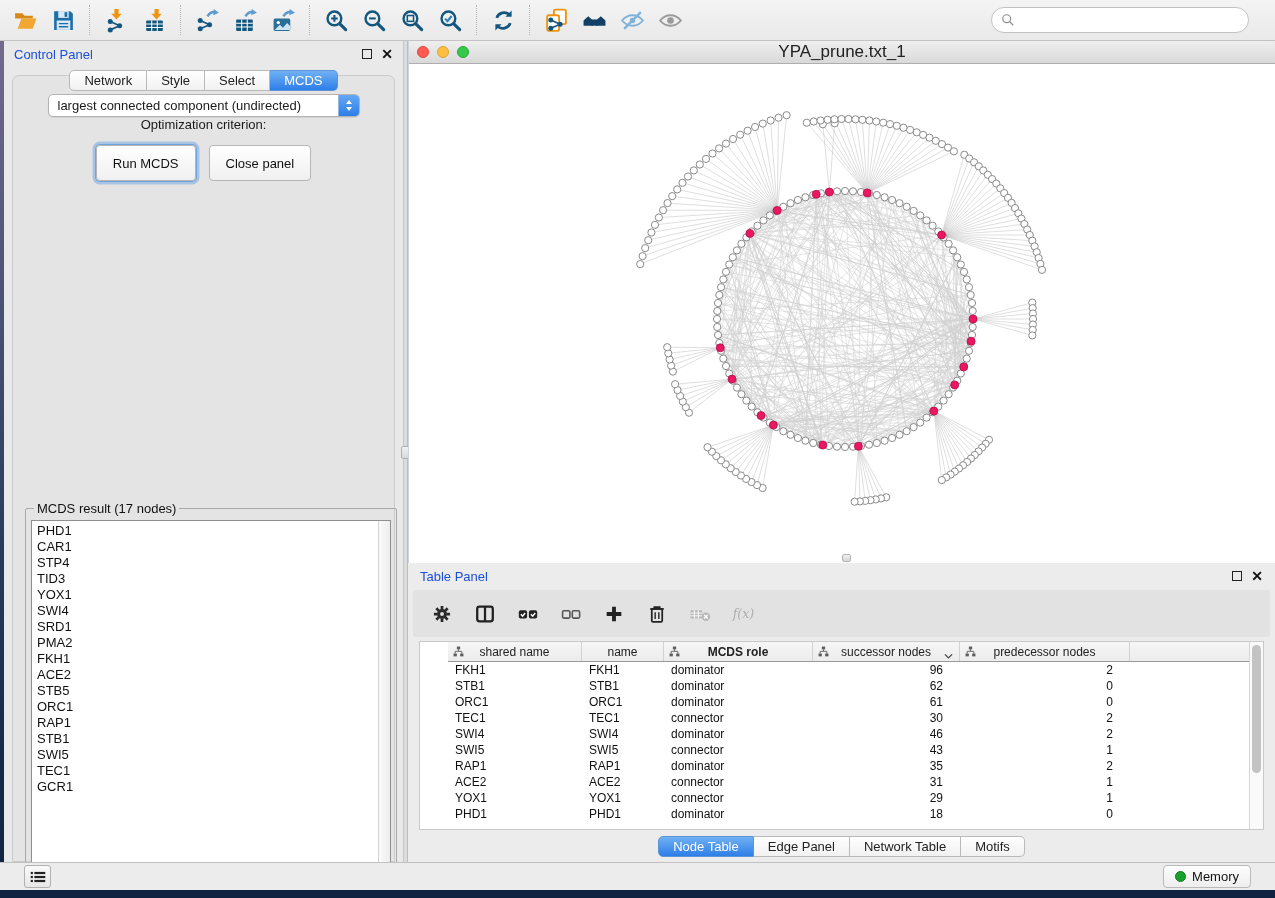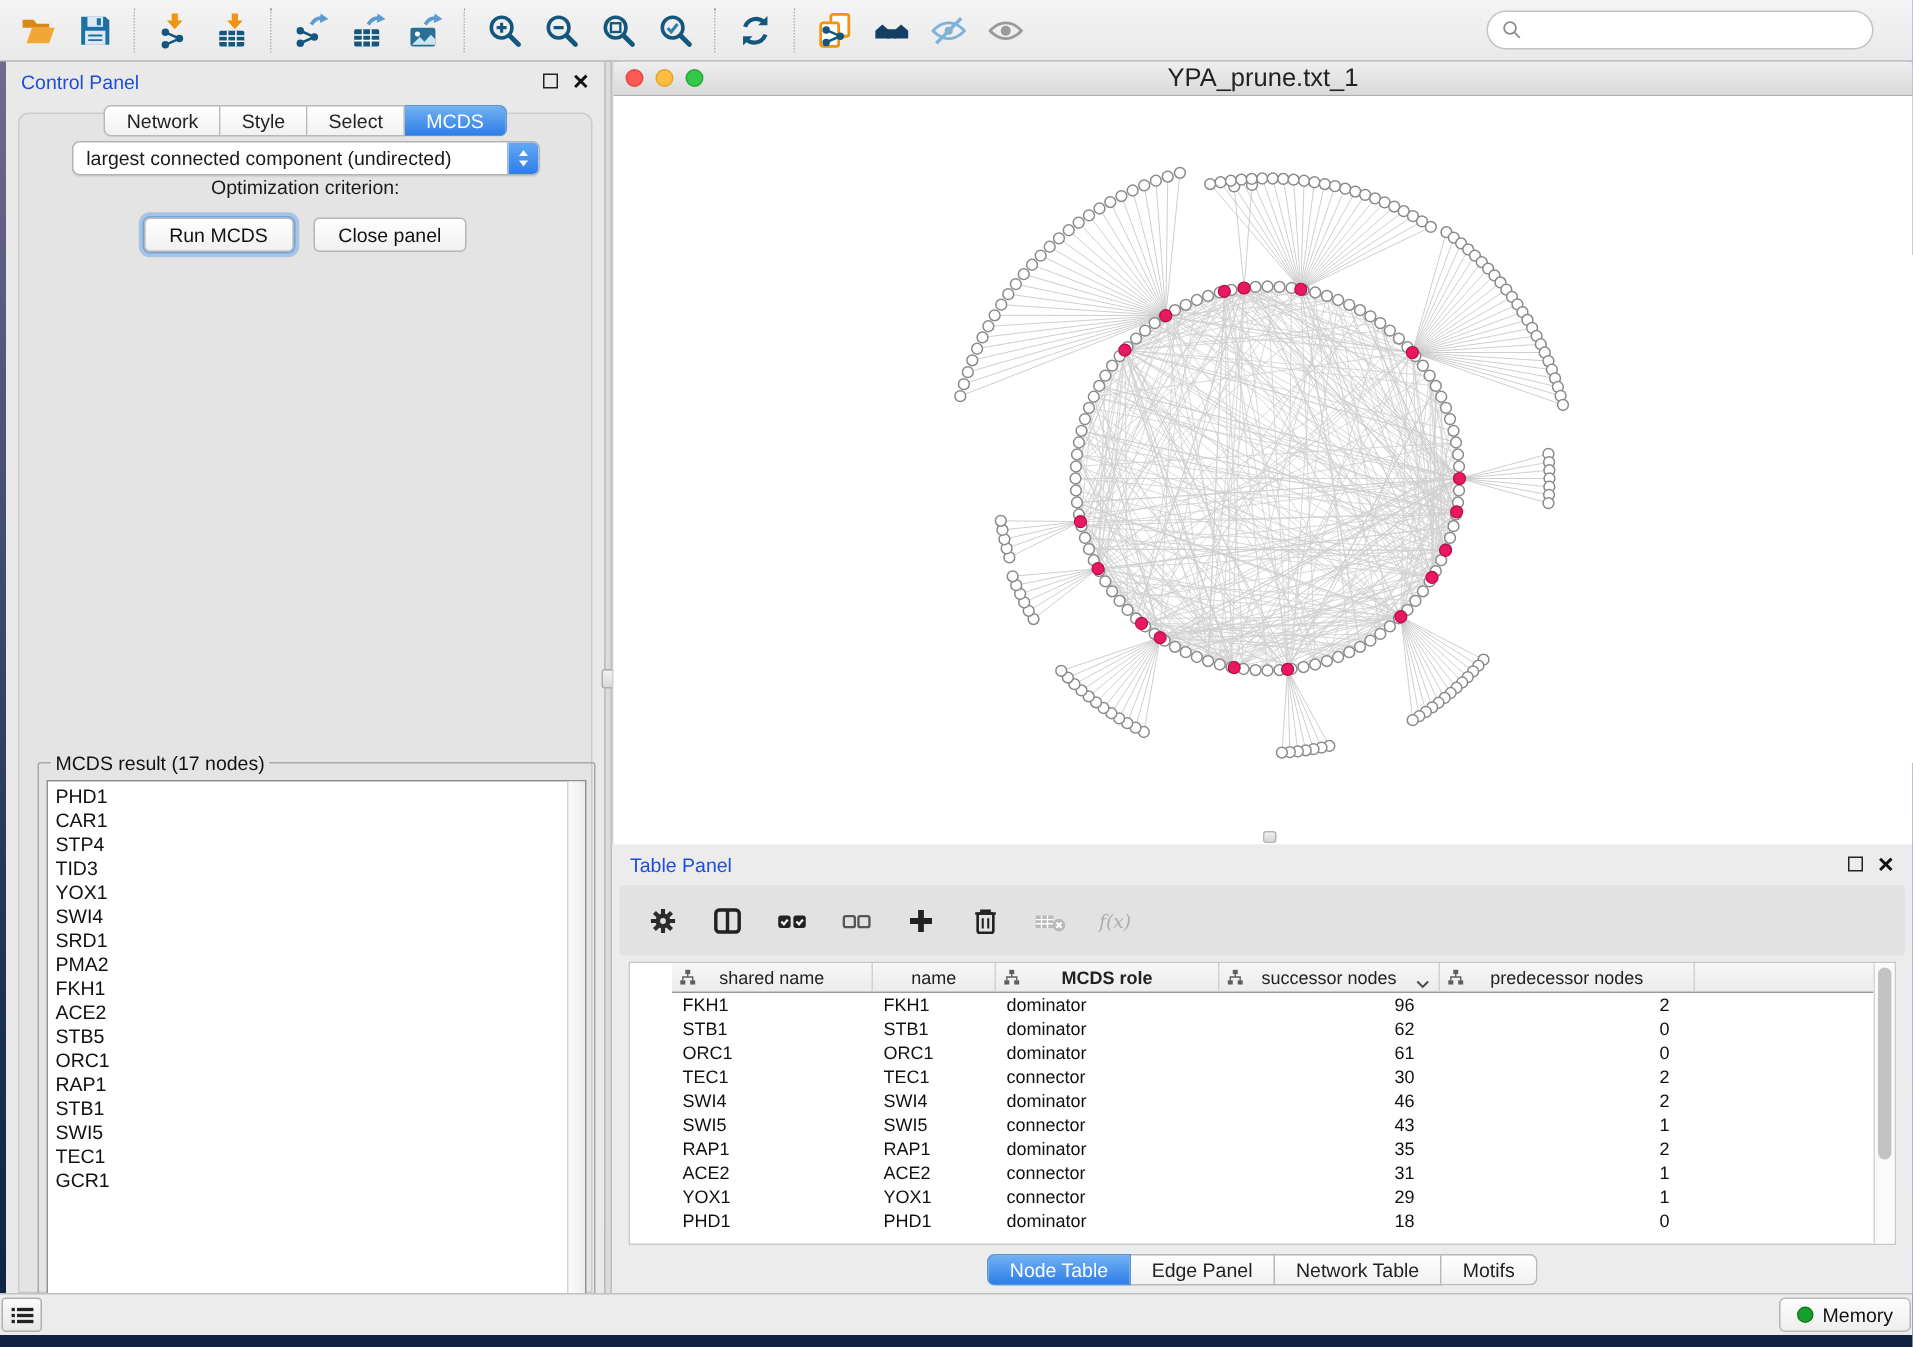--- a/index.html
+++ b/index.html
@@ -54,21 +54,21 @@
     margin:0 auto; width:312px; height:23px; background:#fff; border:1px solid #b3b3b3; border-radius:5px;
     display:flex; align-items:center; overflow:hidden; box-shadow:0 1px 1px rgba(0,0,0,.08);
   }
   #criterion-value { flex:1; padding-left:9px; font-size:13px; white-space:nowrap; }
   #criterion-stepper { width:21px; height:23px; background:linear-gradient(#66aaf5,#2a7ce6);
     border-left:1px solid #8fb8e8; display:flex; flex-direction:column; align-items:center; justify-content:center; }
   .tri { width:0; height:0; border-left:3.5px solid transparent; border-right:3.5px solid transparent; }
   .tri.up { border-bottom:4.5px solid #fff; margin-bottom:2.5px; }
   .tri.down { border-top:4.5px solid #fff; }
   #cp-buttons { display:flex; justify-content:center; gap:13px; margin-top:13px; }
-  .push-btn { height:23px; padding:0 16px; font-size:13px; font-family:inherit; color:#111;
+  .push-btn { height:36px; padding:0 16px; font-size:13px; font-family:inherit; color:#111;
     background:linear-gradient(#ffffff,#f0f0f0); border:1px solid #b6b6b6; border-radius:4px; }
   .push-btn.focused { box-shadow:0 0 0 1px #6ea3e0, 0 0 0 3.5px rgba(110,163,224,.5); }
 
   #mcds-fieldset {
     position:absolute; left:12px; width:372px; top:425px; height:372px;
     border:1px solid #a9a9a9; border-radius:2px; background:transparent; padding:4px 5px 8px 5px;
   }
   #mcds-fieldset legend { font-size:13px; color:#111; padding:0 3px; margin-left:3px; }
   #mcds-list { width:100%; height:100%; background:#fff; border:1px solid #8f8f8f; display:flex; }
   #mcds-items { flex:1; padding:2px 0 0 5px; font-size:13px; line-height:16px; color:#111; overflow:hidden; }
@@ -117,21 +117,21 @@
   .tr { display:flex; height:16px; align-items:center; }
   .td { font-size:12px; color:#111; padding:0 7px; white-space:nowrap; overflow:hidden; }
   .td.num { text-align:right; padding-right:17px; }
   #vscroll { width:14px; border-left:1px solid #d5d5d5; background:#fafafa; position:relative; }
   #vscroll .thumb { position:absolute; left:2px; top:3px; width:9px; height:128px; background:#c3c3c3; border-radius:5px; }
 
   #bottom-tabs { position:absolute; left:0; right:0; top:270px; display:flex; justify-content:center; }
 
   
   #statusbar { position:absolute; left:0; top:862px; width:1275px; height:28px; background:#ececec;
-    border-top:1px solid #c0c0c0; display:flex; align-items:center; padding:0 1px; }
+    border-top:1px solid #c0c0c0; display:flex; align-items:center; padding:0 24px; }
   #list-btn { width:27px; height:23px; background:linear-gradient(#fafafa,#e7e7e7); border:1px solid #b0b0b0;
     border-radius:3px; display:flex; align-items:center; justify-content:center; }
   #list-btn svg { width:16px; height:14px; }
   #memory-btn { margin-left:auto; height:23px; padding:0 11px; background:linear-gradient(#fdfdfd,#eeeeee);
     border:1px solid #b9b9b9; border-radius:4px; display:flex; align-items:center; gap:6px; font-size:13px; color:#111; }
   #memory-dot { width:11px; height:11px; border-radius:50%; background:#17a02c; border:1px solid #0e7d1f; }
 </style>
 </head>
 <body>
 

